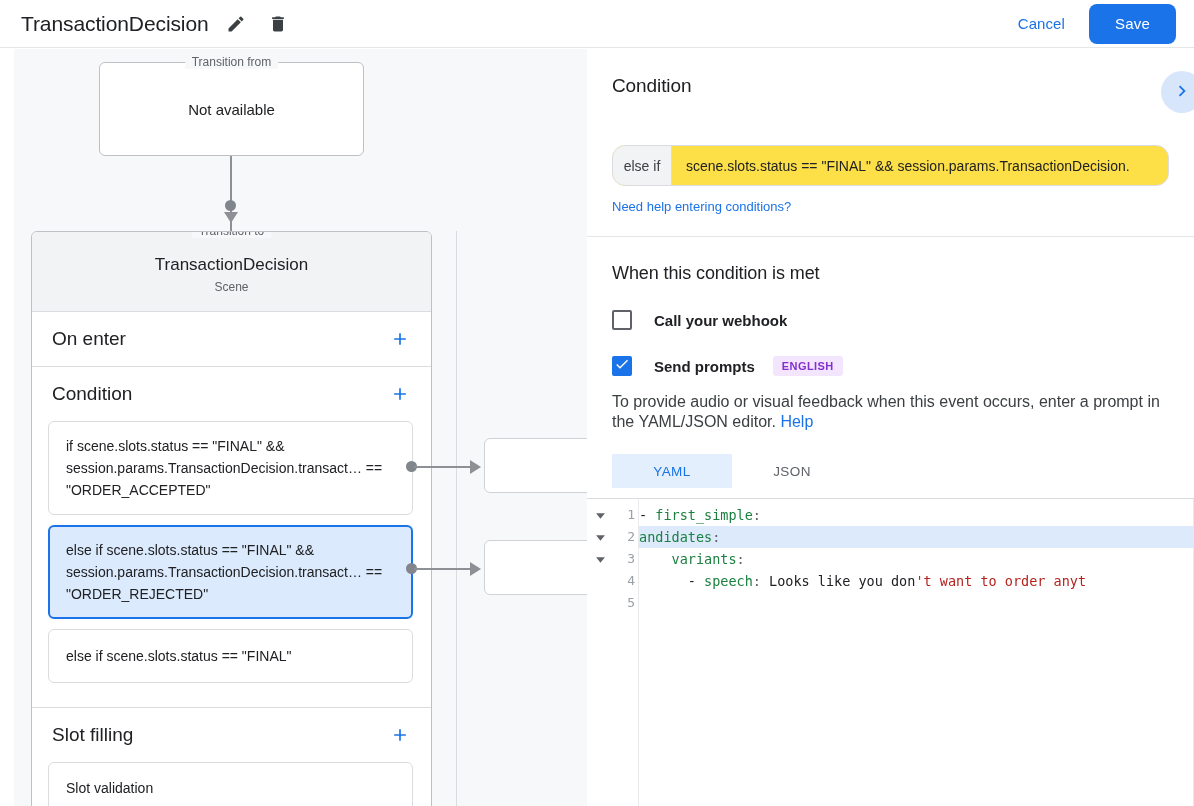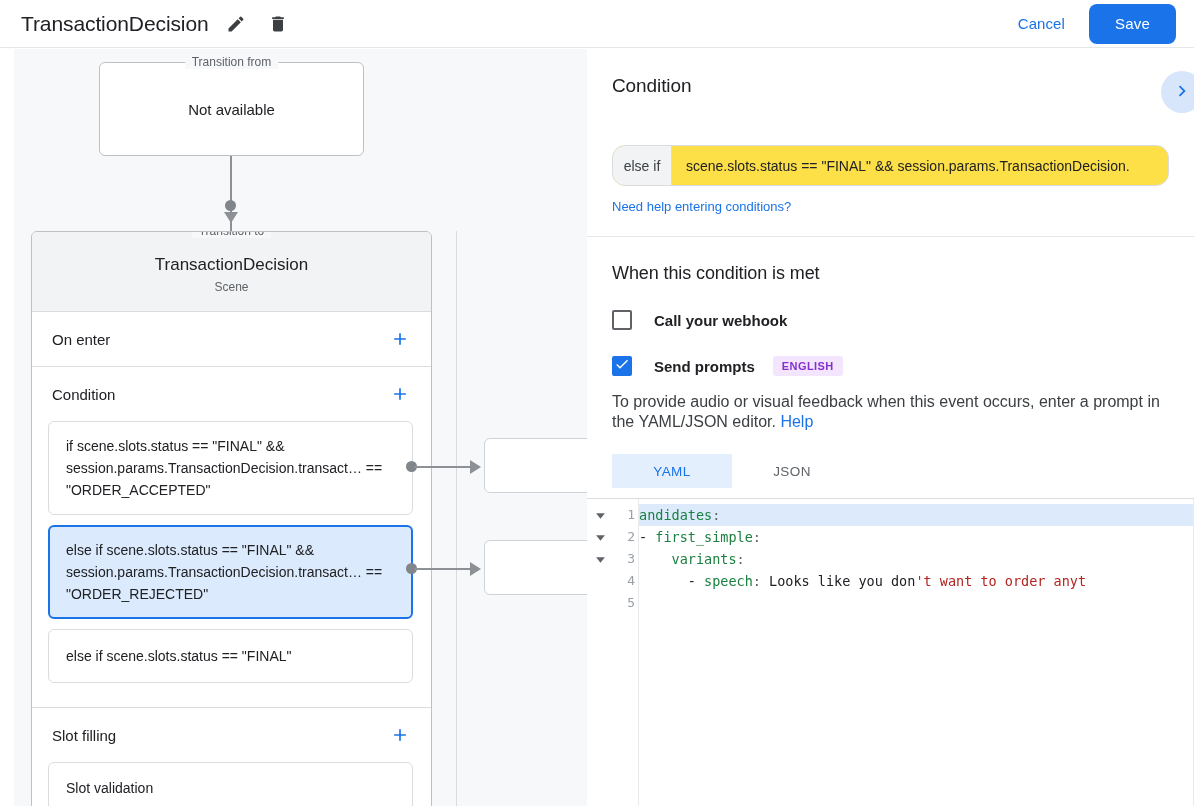--- a/index.html
+++ b/index.html
@@ -98,21 +98,21 @@
     text-align: center; border-bottom: 1px solid #dadce0;
   }
   .tt-head .name { font-size: 17px; color: #202124; line-height: 22px; }
   .tt-head .sub { font-size: 12px; color: #5f6368; margin-top: 4px; }
 
   .section { border-bottom: 1px solid #dadce0; padding: 0 0 14px; }
   .section-header {
     display: flex; align-items: center; justify-content: space-between;
     height: 54px; padding: 0 18px 0 20px;
   }
-  .section-title { font-size: 15px; color: #202124; }
+  .section-title { font-size: 19px; color: #202124; }
   .plus-btn {
     width: 26px; height: 26px; border: none; background: none; cursor: pointer;
     display: flex; align-items: center; justify-content: center;
   }
   .plus-btn svg { display: block; }
 
   .cond-card {
     margin: 0 18px 10px 16px;
     border: 1px solid #dadce0; border-radius: 6px;
     background: #ffffff;
@@ -438,22 +438,22 @@
           <div class="fold-cell"></div>
         </div>
       <div class="gutter-num" id="num-gutter">
           <div class="num-cell">1</div>
           <div class="num-cell">2</div>
           <div class="num-cell">3</div>
           <div class="num-cell">4</div>
           <div class="num-cell">5</div>
         </div>
       <div class="code" id="code-area">
+          <div class="code-line"><span class="tok-plain">- </span><span class="tok-key">first_simple</span><span class="tok-punc">:</span></div>
           <div class="code-line cur"><span class="tok-key">andidates</span><span class="tok-punc">:</span></div>
-          <div class="code-line"><span class="tok-plain">- </span><span class="tok-key">first_simple</span><span class="tok-punc">:</span></div>
           <div class="code-line"><span class="tok-plain">    </span><span class="tok-key">variants</span><span class="tok-punc">:</span></div>
           <div class="code-line"><span class="tok-plain">      - </span><span class="tok-key">speech</span><span class="tok-punc">:</span><span class="tok-plain"> Looks like you don</span><span class="tok-str">'t want to order anyt</span></div>
           <div class="code-line"><span class="tok-plain"></span></div>
         </div>
       <div class="editor-rulescroll"></div>
     </div>
   </div>
 </div>
 
 </body></html>

